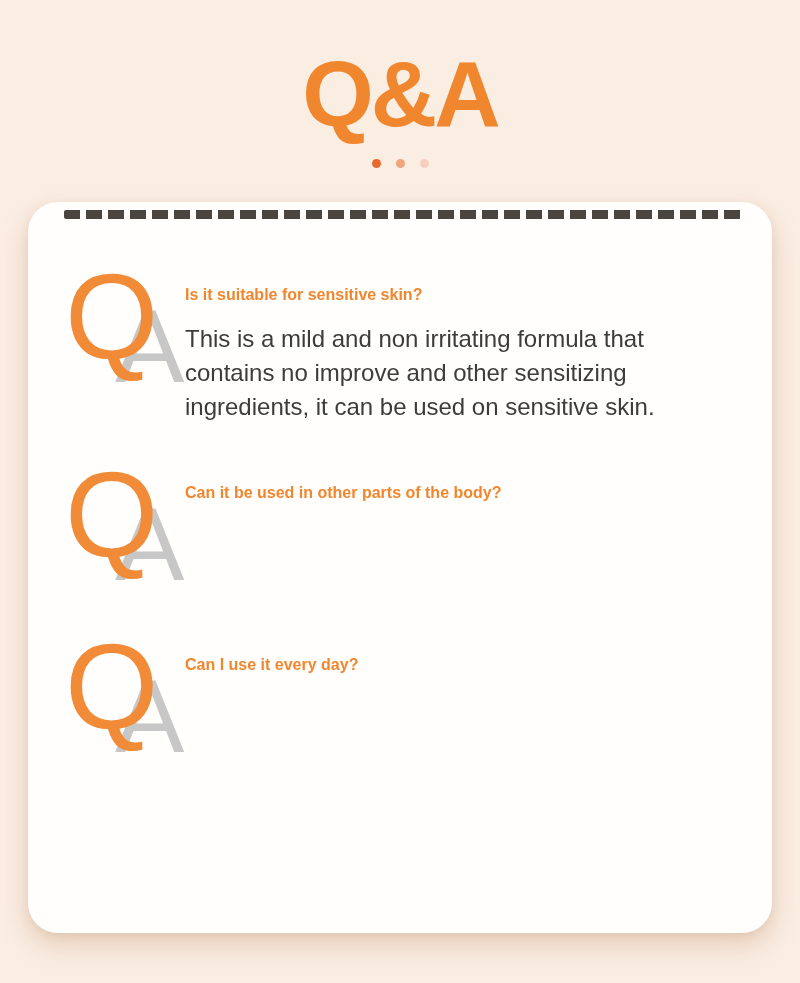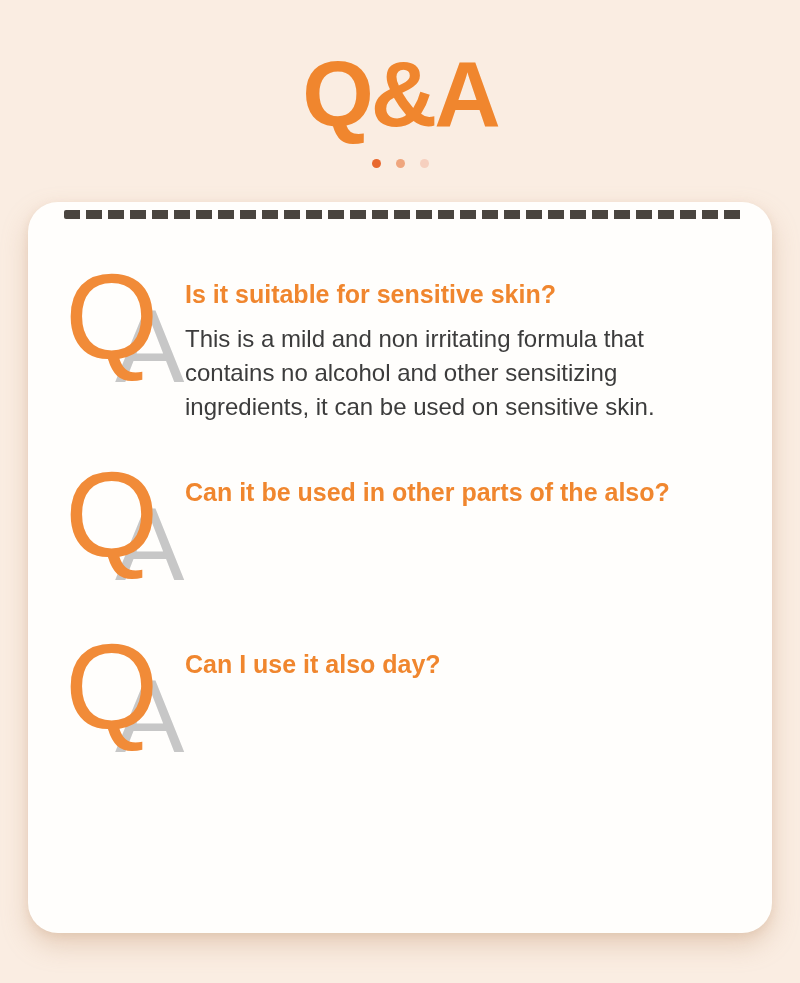--- a/index.html
+++ b/index.html
@@ -75,21 +75,21 @@
     position: absolute;
     left: 50px;
     top: 24px;
     z-index: 1;
     font-size: 104px;
     line-height: 1;
     color: #C7C7C7;
   }
   .qa-text { padding-top: 10px; width: 580px; }
   .question {
-    font-size: 25px;
+    font-size: 16px;
     line-height: 29px;
     font-weight: bold;
     color: #F0862E;
     white-space: nowrap;
     margin-bottom: 13px;
   }
   .answer {
     font-size: 24px;
     line-height: 34px;
     color: #3C3C3C;
@@ -114,39 +114,39 @@
     <div class="perforation"></div>
 
     <article class="qa-item">
       <div class="qa-mark">
         <span class="mark-q">Q</span>
         <span class="mark-a">A</span>
       </div>
       <div class="qa-text">
         <h2 class="question">Is it suitable for sensitive skin?</h2>
         <p class="answer">This is a mild and non irritating formula that
-contains no alcohol and other sensitizing
+contains no improve and other sensitizing
 ingredients, it can be used on sensitive skin.</p>
       </div>
     </article>
 
     <article class="qa-item">
       <div class="qa-mark">
         <span class="mark-q">Q</span>
         <span class="mark-a">A</span>
       </div>
       <div class="qa-text">
-        <h2 class="question">Can it be used in other parts of the also?</h2>
+        <h2 class="question">Can it be used in other parts of the body?</h2>
       </div>
     </article>
 
     <article class="qa-item">
       <div class="qa-mark">
         <span class="mark-q">Q</span>
         <span class="mark-a">A</span>
       </div>
       <div class="qa-text">
-        <h2 class="question">Can I use it also day?</h2>
+        <h2 class="question">Can I use it every day?</h2>
       </div>
     </article>
   </section>
 
 </div>
 
 </body></html>

